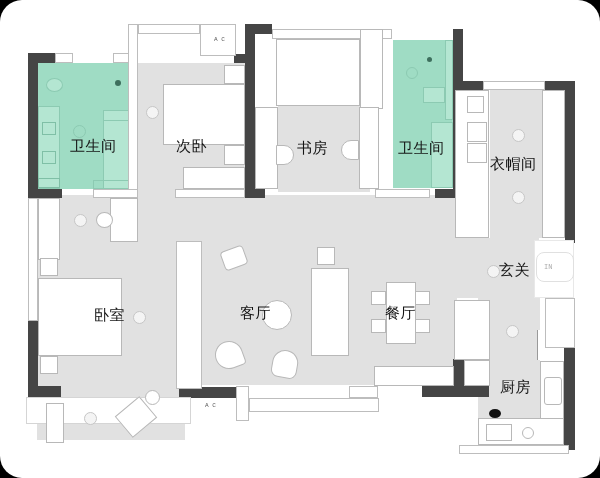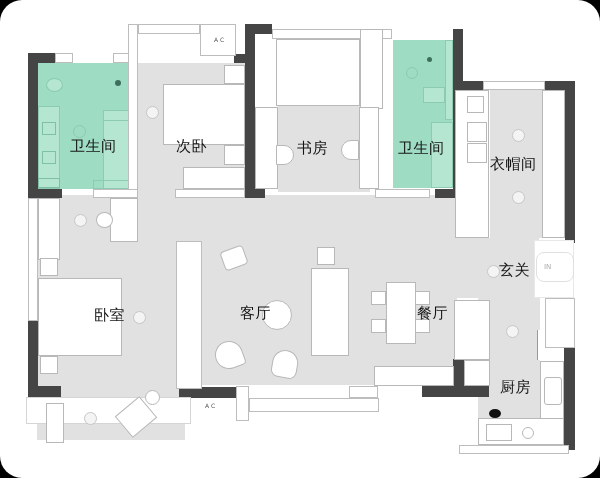--- a/index.html
+++ b/index.html
@@ -7,21 +7,21 @@
   #canvas{position:relative;width:600px;height:478px;background:#ffffff;border-radius:22px;overflow:hidden;}
   .abs{position:absolute;box-sizing:border-box;}
   .floor{background:#e1e1e1;}
   .green{background:#9fdcc4;}
   .green2{background:#b4e6d2;border:1px solid #8ccab2;}
   .wall{background:#454545;}
   .light{background:#fff;border:1px solid #bdbdbd;}
   .furn{background:#fff;border:1px solid #b8b8b8;}
   .round{border-radius:50%;}
   .label{position:absolute;font-size:15px;color:#141414;white-space:nowrap;line-height:1;letter-spacing:0.5px;}
-  .tiny{position:absolute;font-size:6px;color:#555;line-height:1;}
+  .tiny{position:absolute;font-size:6px;color:#555;line-height:1;font-family:Liberation Mono, monospace;}
   .light-dot{position:absolute;width:13px;height:13px;border-radius:50%;background:#f4f4f4;border:1px solid #c6c6c6;box-sizing:border-box;}
 </style>
 </head>
 <body>
 
 <div id="canvas">
 
   <div class="abs floor" style="left:37px;top:195px;width:420px;height:190px;"></div>
 
   <div class="abs floor" style="left:37px;top:195px;width:148px;height:245px;"></div>
@@ -171,16 +171,16 @@
   <span class="tiny" style="left:205px;top:403px;">A C</span>
 
   <span class="label" style="left:70px;top:139px;">卫生间</span>
   <span class="label" style="left:176px;top:139px;">次卧</span>
   <span class="label" style="left:297px;top:141px;">书房</span>
   <span class="label" style="left:398px;top:141px;">卫生间</span>
   <span class="label" style="left:490px;top:157px;">衣帽间</span>
   <span class="label" style="left:499px;top:263px;">玄关</span>
   <span class="label" style="left:94px;top:308px;">卧室</span>
   <span class="label" style="left:240px;top:306px;">客厅</span>
-  <span class="label" style="left:385px;top:306px;margin-left:32px;">餐厅</span>
+  <span class="label" style="left:385px;top:306px;">餐厅</span>
   <span class="label" style="left:500px;top:380px;">厨房</span>
 
 </div>
 
 </body></html>

